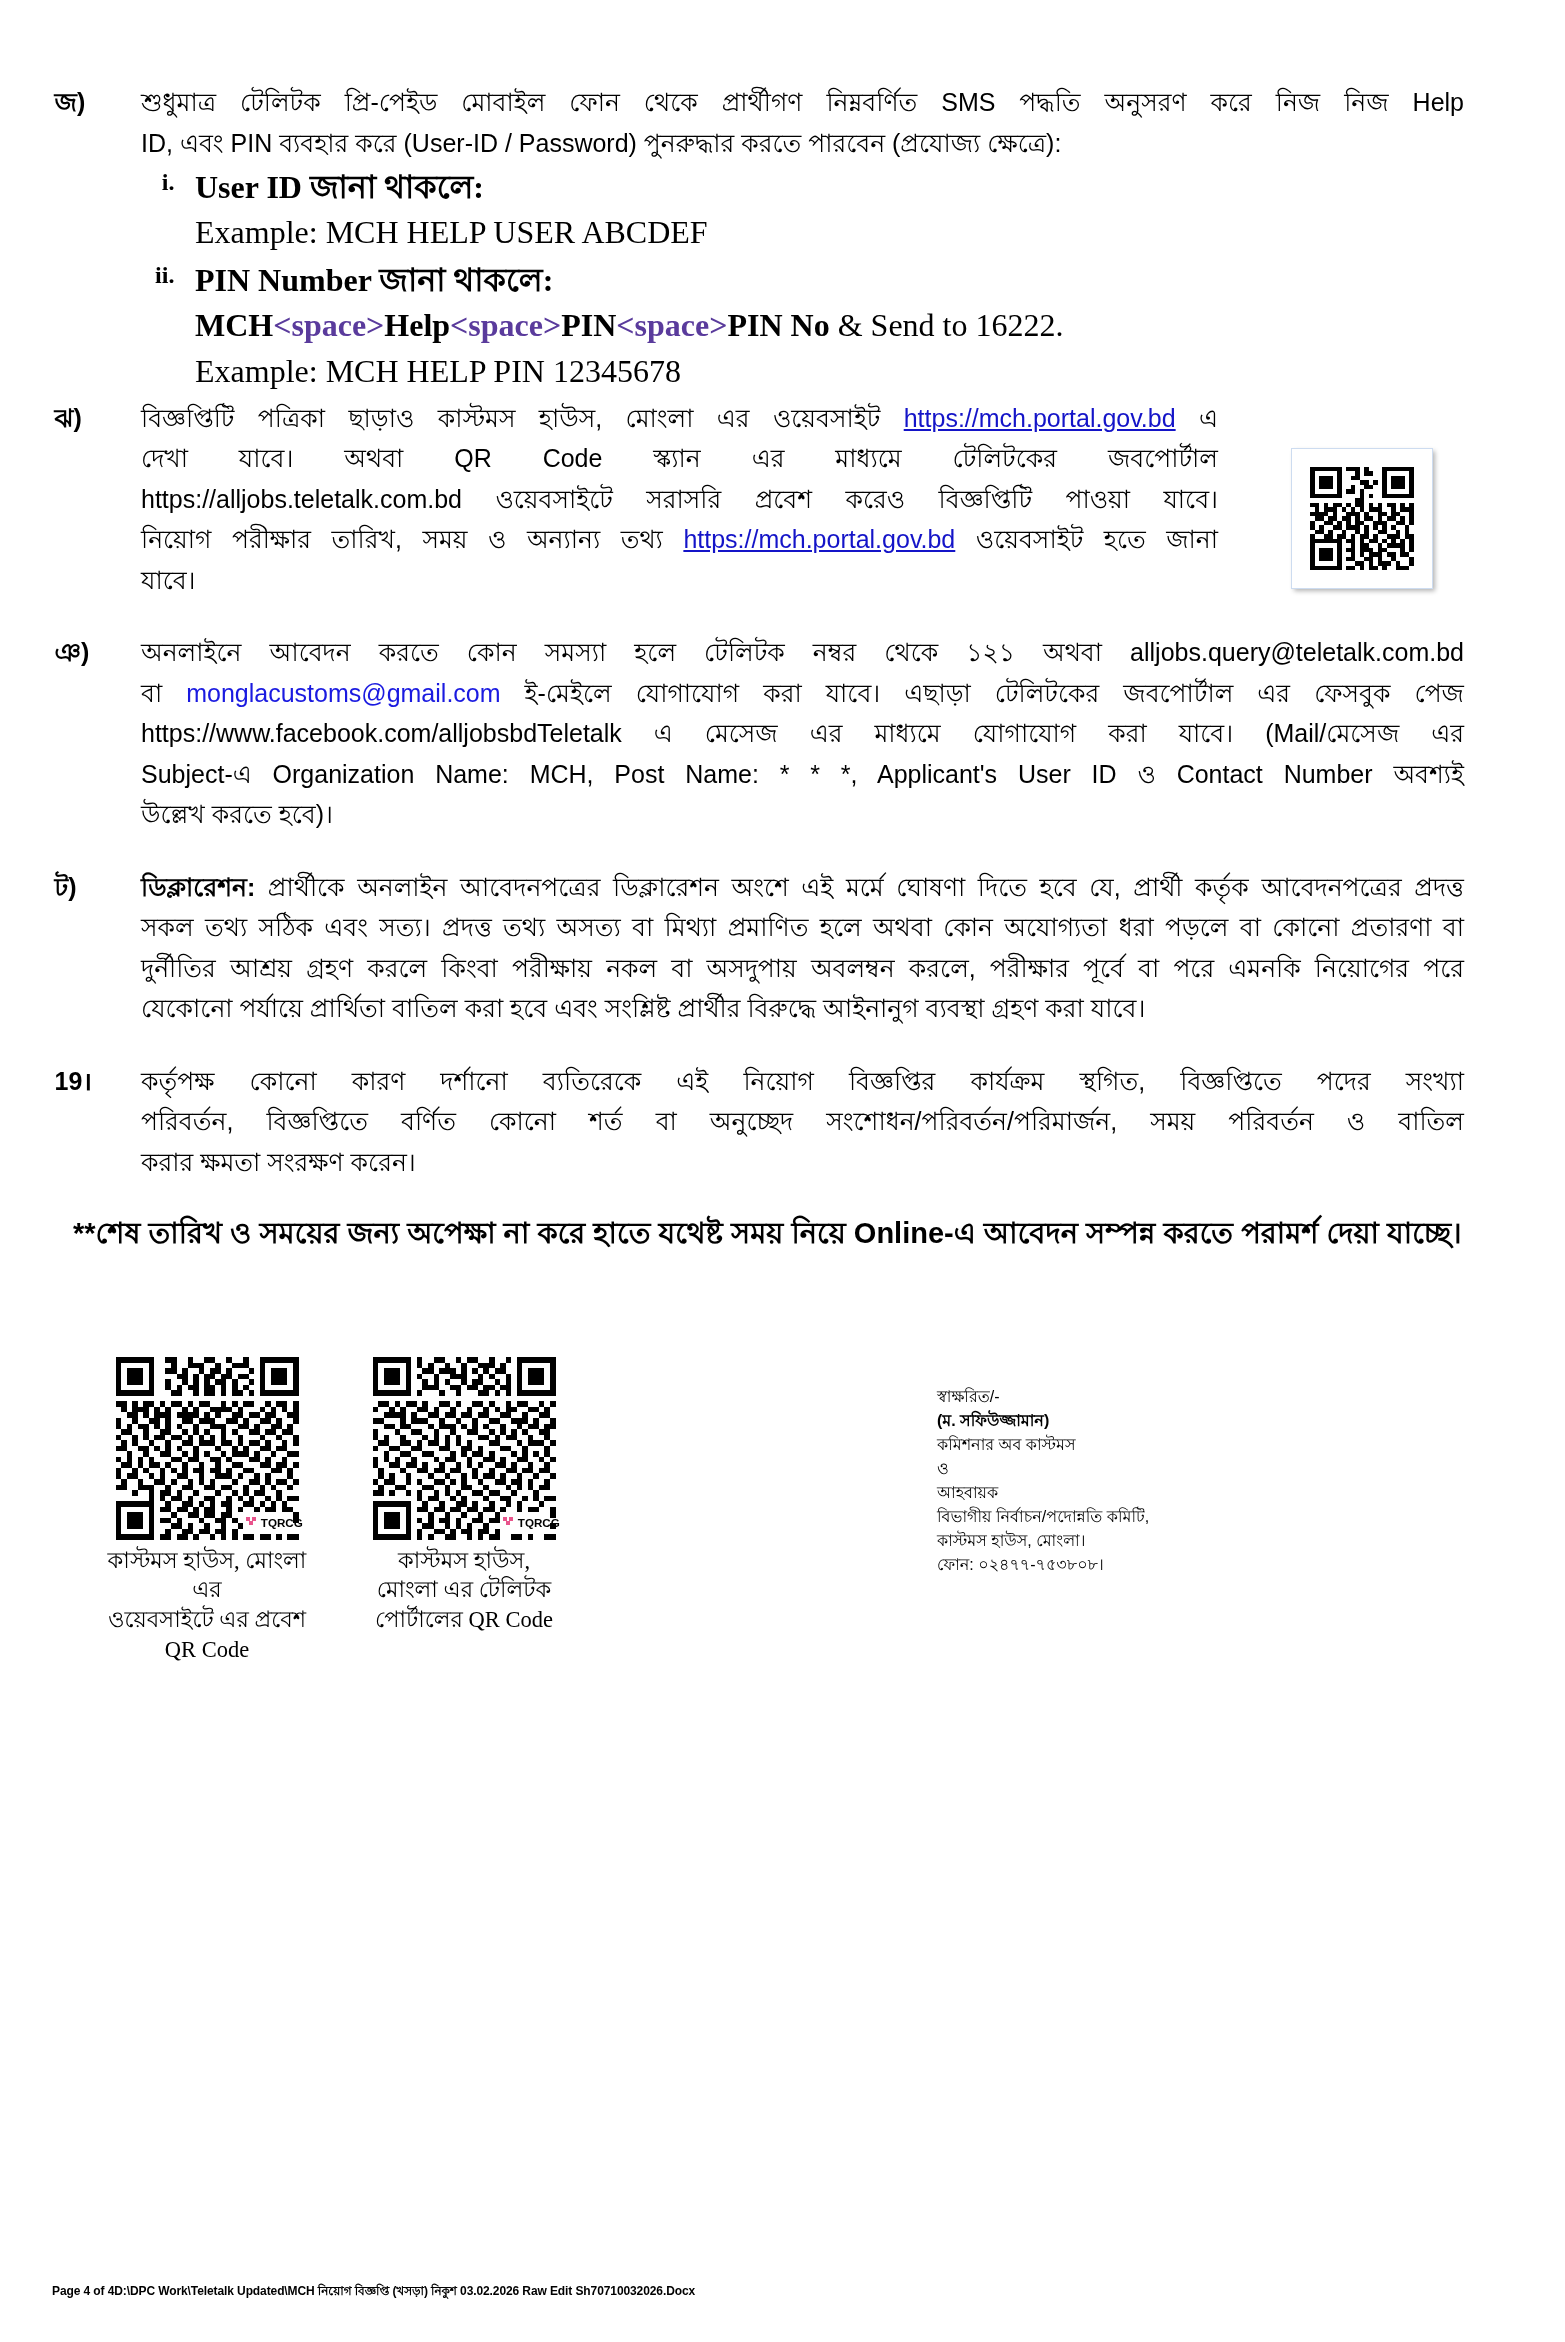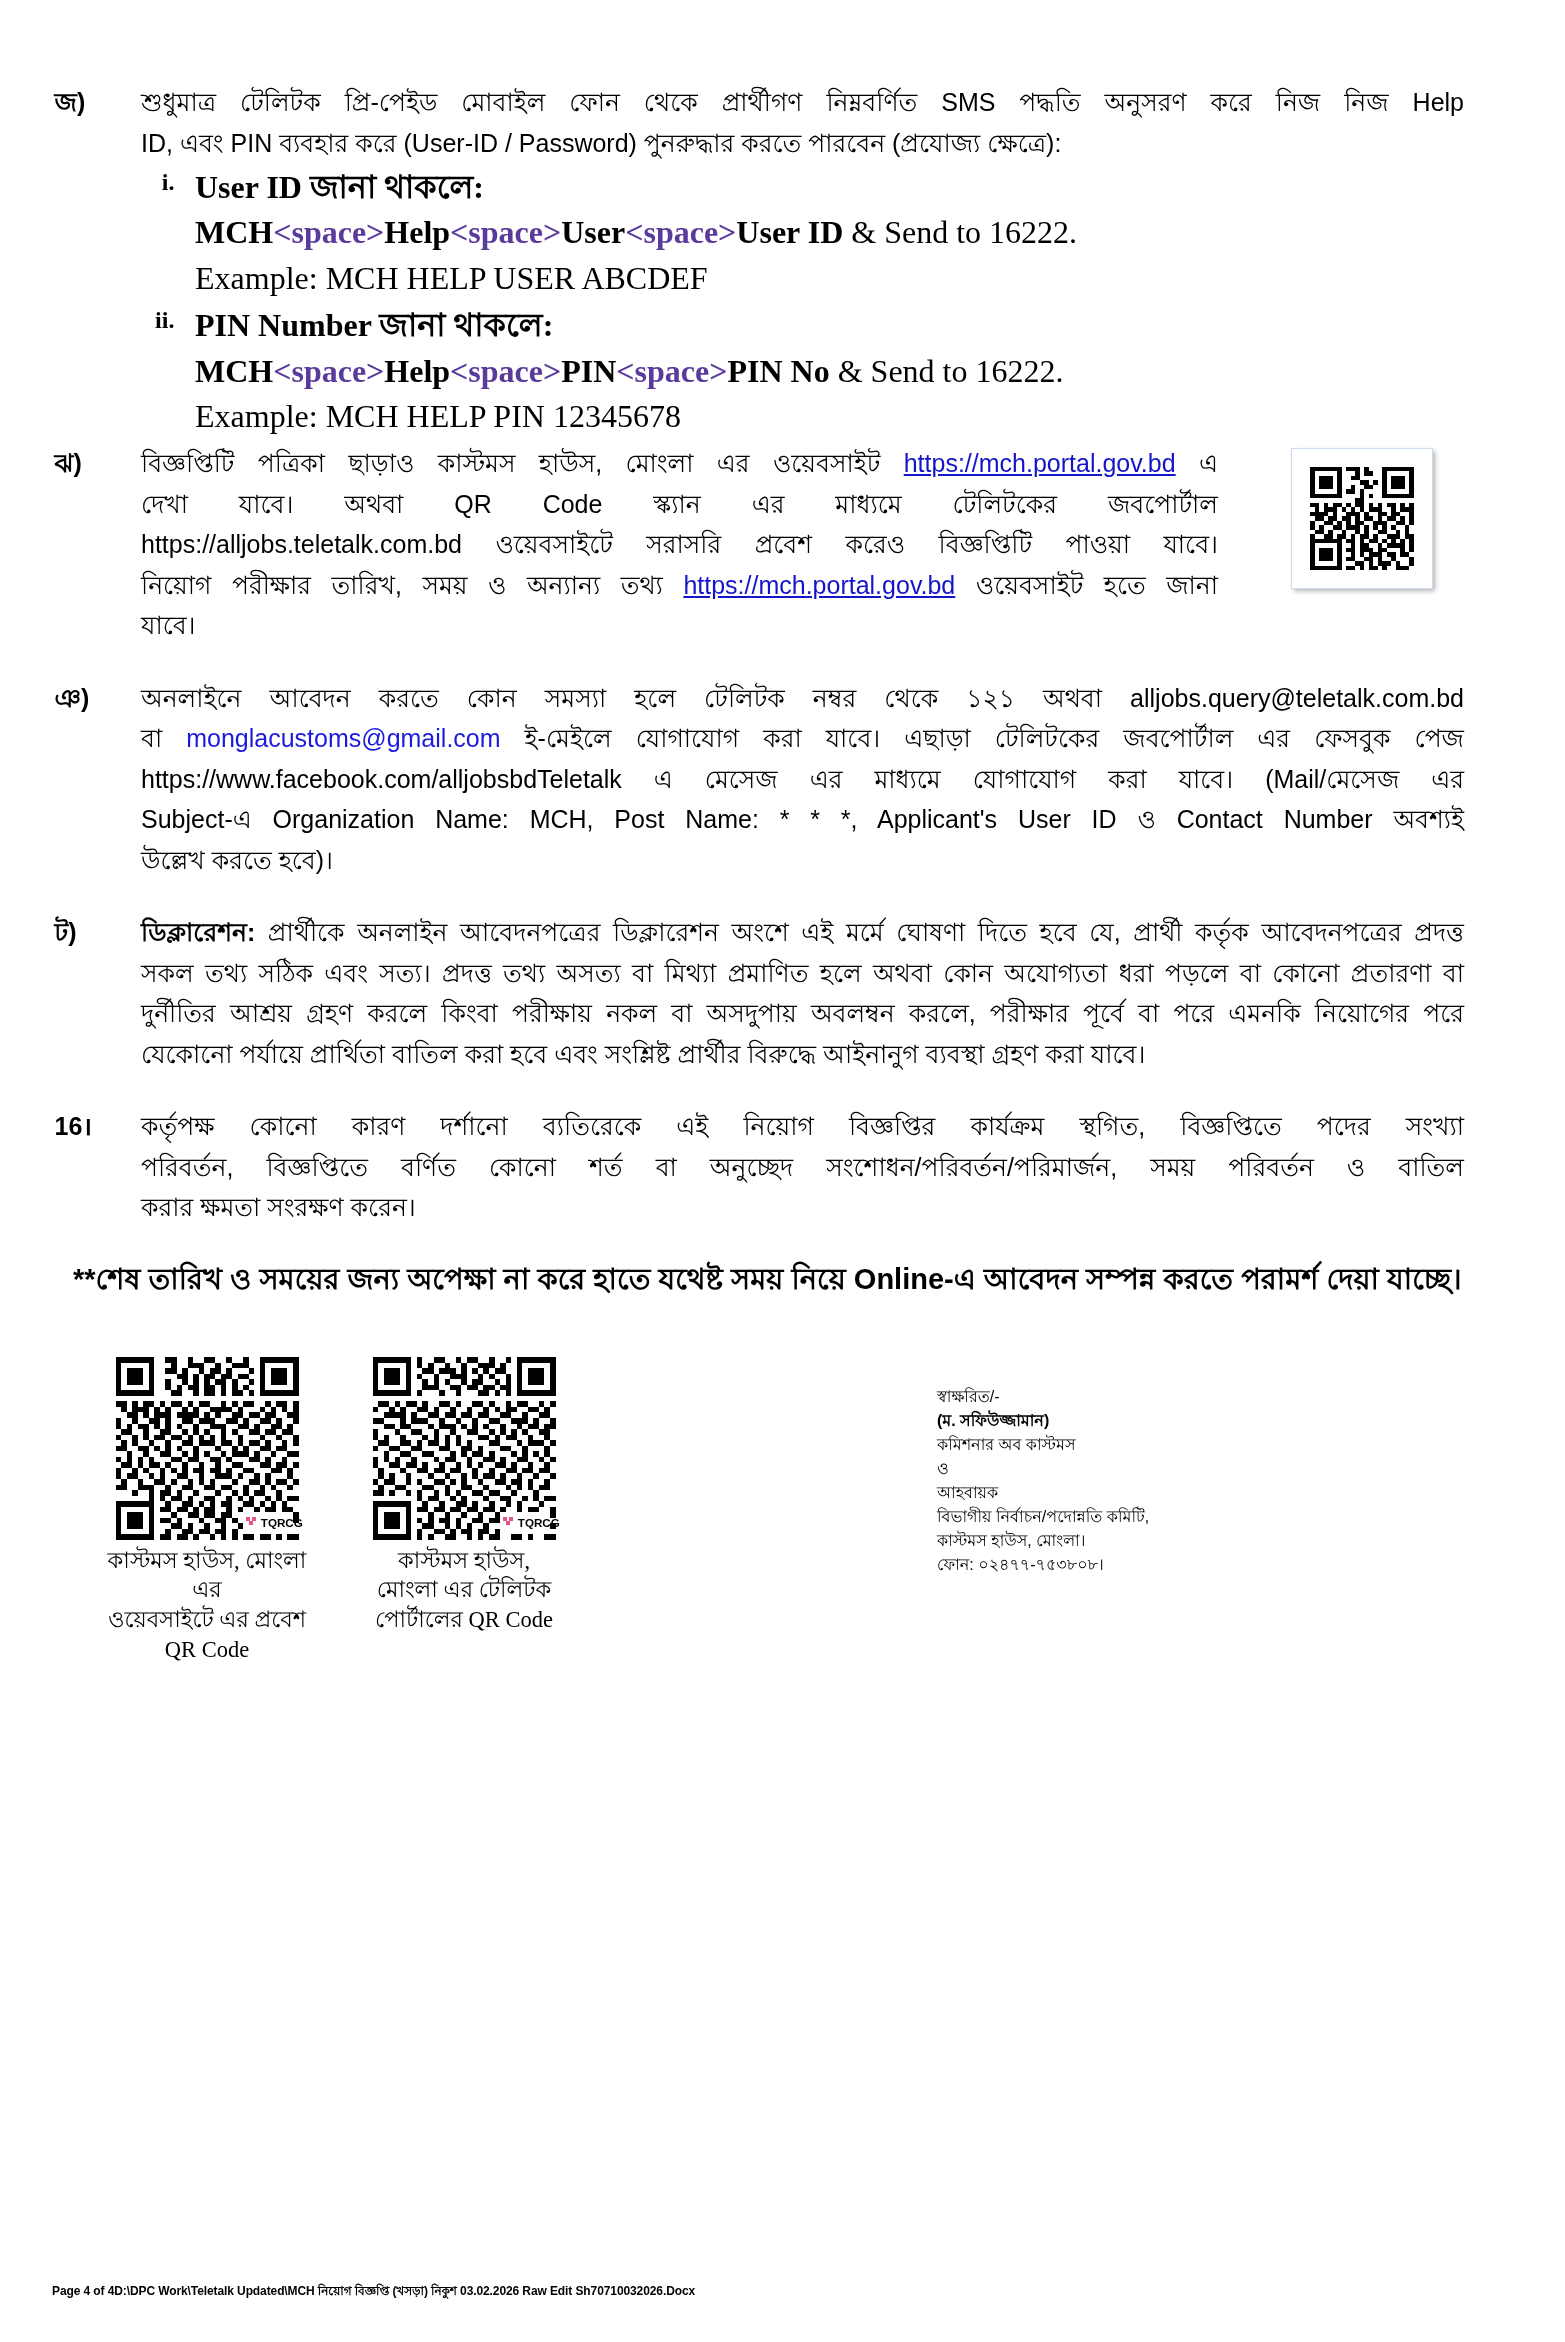--- a/index.html
+++ b/index.html
@@ -185,21 +185,20 @@
       <div class="clause-marker">জ)</div>
       <div class="clause-body">
         <span class="ln spread">শুধুমাত্র টেলিটক প্রি-পেইড মোবাইল ফোন থেকে প্রার্থীগণ নিম্নবর্ণিত SMS পদ্ধতি অনুসরণ করে নিজ নিজ Help</span>
         <span class="ln last">ID, এবং PIN ব্যবহার করে (User-ID / Password) পুনরুদ্ধার করতে পারবেন (প্রযোজ্য ক্ষেত্রে):</span>
 
         <ul class="sub-list">
           <li class="sub-item">
             <div class="sub-num">i.</div>
             <div class="sub-body">
               <div class="hdr">User ID জানা থাকলে:</div>
-              <div class="cmd"><span>MCH</span><span class="spacetok">&lt;space&gt;</span><span>Help</span><span class="spacetok">&lt;space&gt;</span><span>User</span><span class="spacetok">&lt;space&gt;</span><span>User ID</span><span style="font-weight:normal"> &amp; Send to 16222.</span></div>
               <div class="ex">Example: MCH HELP USER ABCDEF</div>
             </div>
           </li>
           <li class="sub-item">
             <div class="sub-num">ii.</div>
             <div class="sub-body">
               <div class="hdr">PIN Number জানা থাকলে:</div>
               <div class="cmd"><span>MCH</span><span class="spacetok">&lt;space&gt;</span><span>Help</span><span class="spacetok">&lt;space&gt;</span><span>PIN</span><span class="spacetok">&lt;space&gt;</span><span>PIN No</span><span style="font-weight:normal"> &amp; Send to 16222.</span></div>
               <div class="ex">Example: MCH HELP PIN 12345678</div>
             </div>
@@ -234,21 +233,21 @@
       <div class="clause-marker">ট)</div>
       <div class="clause-body">
         <span class="ln spread"><span class="bold">ডিক্লারেশন:</span><span> প্রার্থীকে অনলাইন আবেদনপত্রের ডিক্লারেশন অংশে এই মর্মে ঘোষণা দিতে হবে যে, প্রার্থী কর্তৃক আবেদনপত্রের প্রদত্ত</span></span>
         <span class="ln spread">সকল তথ্য সঠিক এবং সত্য। প্রদত্ত তথ্য অসত্য বা মিথ্যা প্রমাণিত হলে অথবা কোন অযোগ্যতা ধরা পড়লে বা কোনো প্রতারণা বা</span>
         <span class="ln spread">দুর্নীতির আশ্রয় গ্রহণ করলে কিংবা পরীক্ষায় নকল বা অসদুপায় অবলম্বন করলে, পরীক্ষার পূর্বে বা পরে এমনকি নিয়োগের পরে</span>
         <span class="ln last">যেকোনো পর্যায়ে প্রার্থিতা বাতিল করা হবে এবং সংশ্লিষ্ট প্রার্থীর বিরুদ্ধে আইনানুগ ব্যবস্থা গ্রহণ করা যাবে।</span>
       </div>
     </div>
 
     <div class="clause" style="margin-top:32px;">
-      <div class="clause-marker num">16।</div>
+      <div class="clause-marker num">19।</div>
       <div class="clause-body">
         <span class="ln spread">কর্তৃপক্ষ কোনো কারণ দর্শানো ব্যতিরেকে এই নিয়োগ বিজ্ঞপ্তির কার্যক্রম স্থগিত, বিজ্ঞপ্তিতে পদের সংখ্যা</span>
         <span class="ln spread">পরিবর্তন, বিজ্ঞপ্তিতে বর্ণিত কোনো শর্ত বা অনুচ্ছেদ সংশোধন/পরিবর্তন/পরিমার্জন, সময় পরিবর্তন ও বাতিল</span>
         <span class="ln last">করার ক্ষমতা সংরক্ষণ করেন।</span>
       </div>
     </div>
 
     <div style="margin-top:30px; padding-left:24px; font-size:29px; font-weight:bold; line-height:1.5;">**শেষ তারিখ ও সময়ের জন্য অপেক্ষা না করে হাতে যথেষ্ট সময় নিয়ে Online-এ আবেদন সম্পন্ন করতে পরামর্শ দেয়া যাচ্ছে।</div>
 
   </div>

